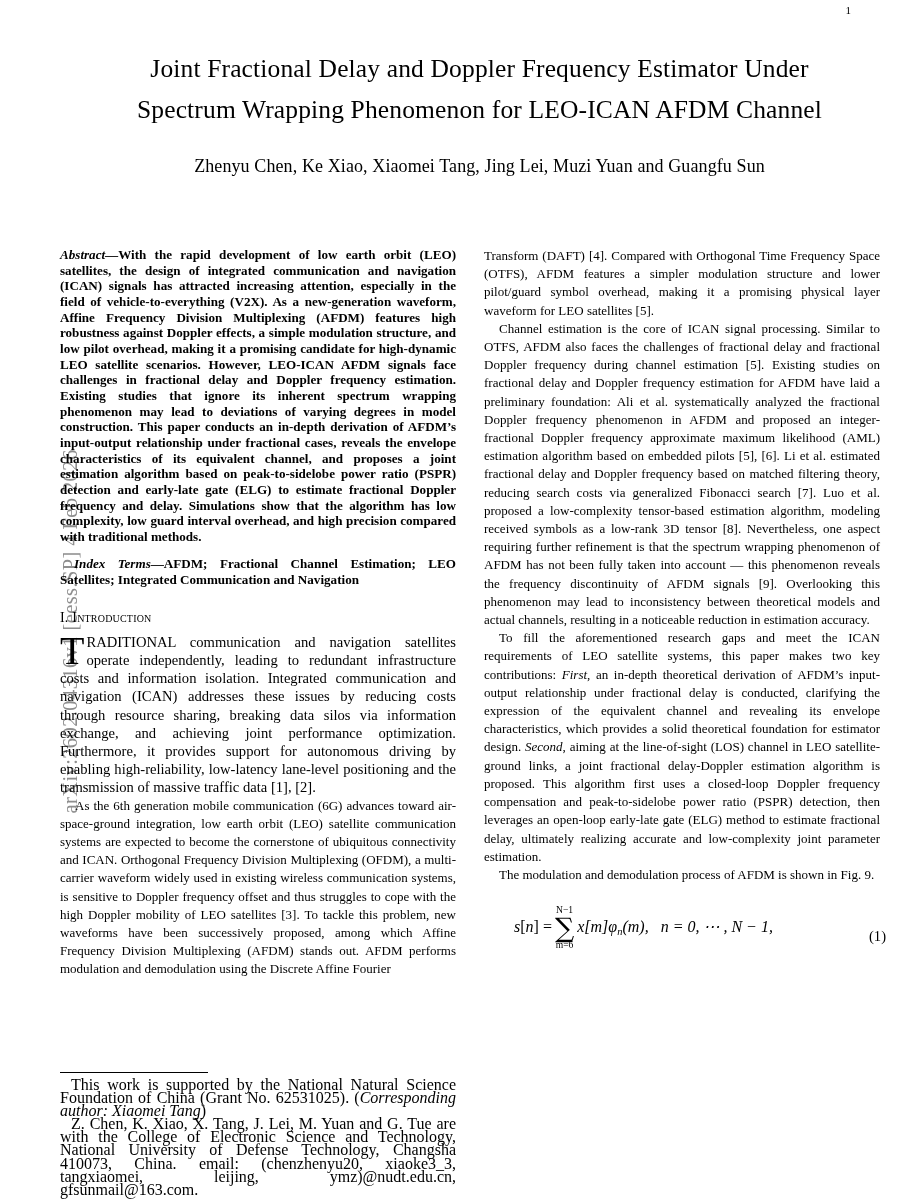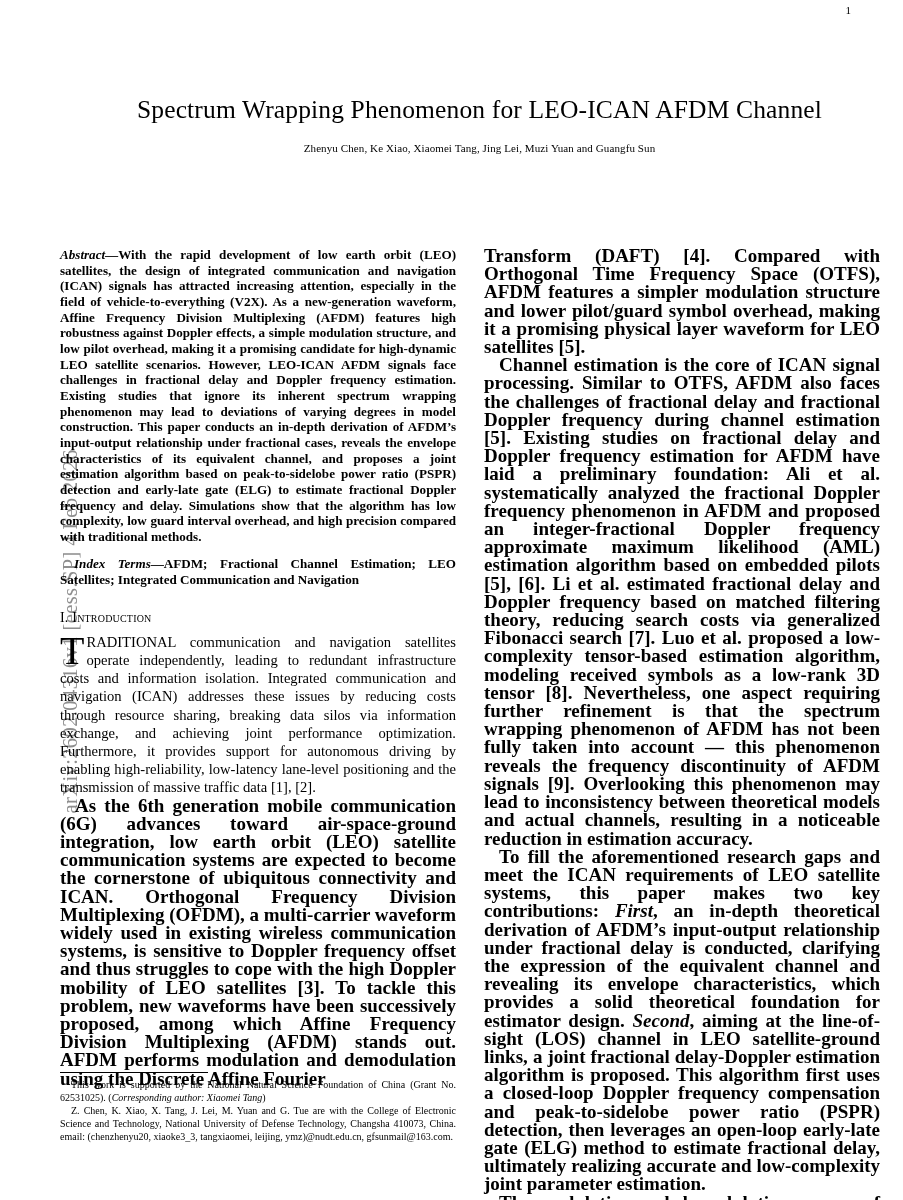--- a/index.html
+++ b/index.html
@@ -65,22 +65,22 @@
   }
   .paper-title {
     font-size: 25.5px;
     line-height: 41px;
     font-weight: normal;
     margin: 0 auto;
     width: 770px;
     letter-spacing: 0.15px;
   }
   .author-line {
-    margin-top: 12px;
-    font-size: 11px;
+    margin-top: 26px;
+    font-size: 18px;
     letter-spacing: 0.1px;
   }
 
   
   #columns {
     position: absolute;
     top: 219px;
     left: 4px;
     width: 840px;
     height: 980px;
@@ -128,27 +128,26 @@
     margin: 22px 0 7px 0;
     font-variant: small-caps;
     letter-spacing: 0.2px;
   }
   .section-head .numeral {
     font-variant: normal;
   }
 
   
   .body-par {
-    font-size: 19px;
+    font-size: 13px;
     line-height: 18.2px;
     text-align: justify;
     text-justify: inter-word;
     margin: 0;
     text-indent: 15px;
-    font-weight: bold;
   }
   .body-par.noindent { text-indent: 0; }
 
   
   .dropcap-par {
     font-size: 14.6px;
     line-height: 18.2px;
     text-align: justify;
     margin: 0;
     text-indent: 0;
@@ -168,21 +167,21 @@
     top: 1072px;
     width: 396px;
   }
   #footnote-rule {
     width: 148px;
     height: 0;
     border-top: 0.8px solid #000;
     margin-bottom: 5px;
   }
   .footnote-par {
-    font-size: 10px;
+    font-size: 16px;
     line-height: 13.1px;
     text-align: justify;
     margin: 0;
     text-indent: 11px;
   }
   .footnote-par em { font-style: italic; }
 
   
   .eq-block {
     position: relative;
@@ -231,20 +230,21 @@
 <div id="arxiv-stamp">
   <div class="stamp-text">arXiv:2602.04316v1  [eess.SP]  4 Feb 2026</div>
 </div>
 
 <div id="page-number">1</div>
 
 <div id="page">
 
   <div id="title-block">
     <div class="paper-title">
+      <span>Joint Fractional Delay and Doppler Frequency Estimator Under</span>
       <br>
       <span>Spectrum Wrapping Phenomenon for LEO-ICAN AFDM Channel</span>
     </div>
     <div class="author-line">Zhenyu Chen, Ke Xiao, Xiaomei Tang, Jing Lei, Muzi Yuan and Guangfu Sun</div>
   </div>
 
   <div id="columns">
 
     <div class="col col-left">
 

